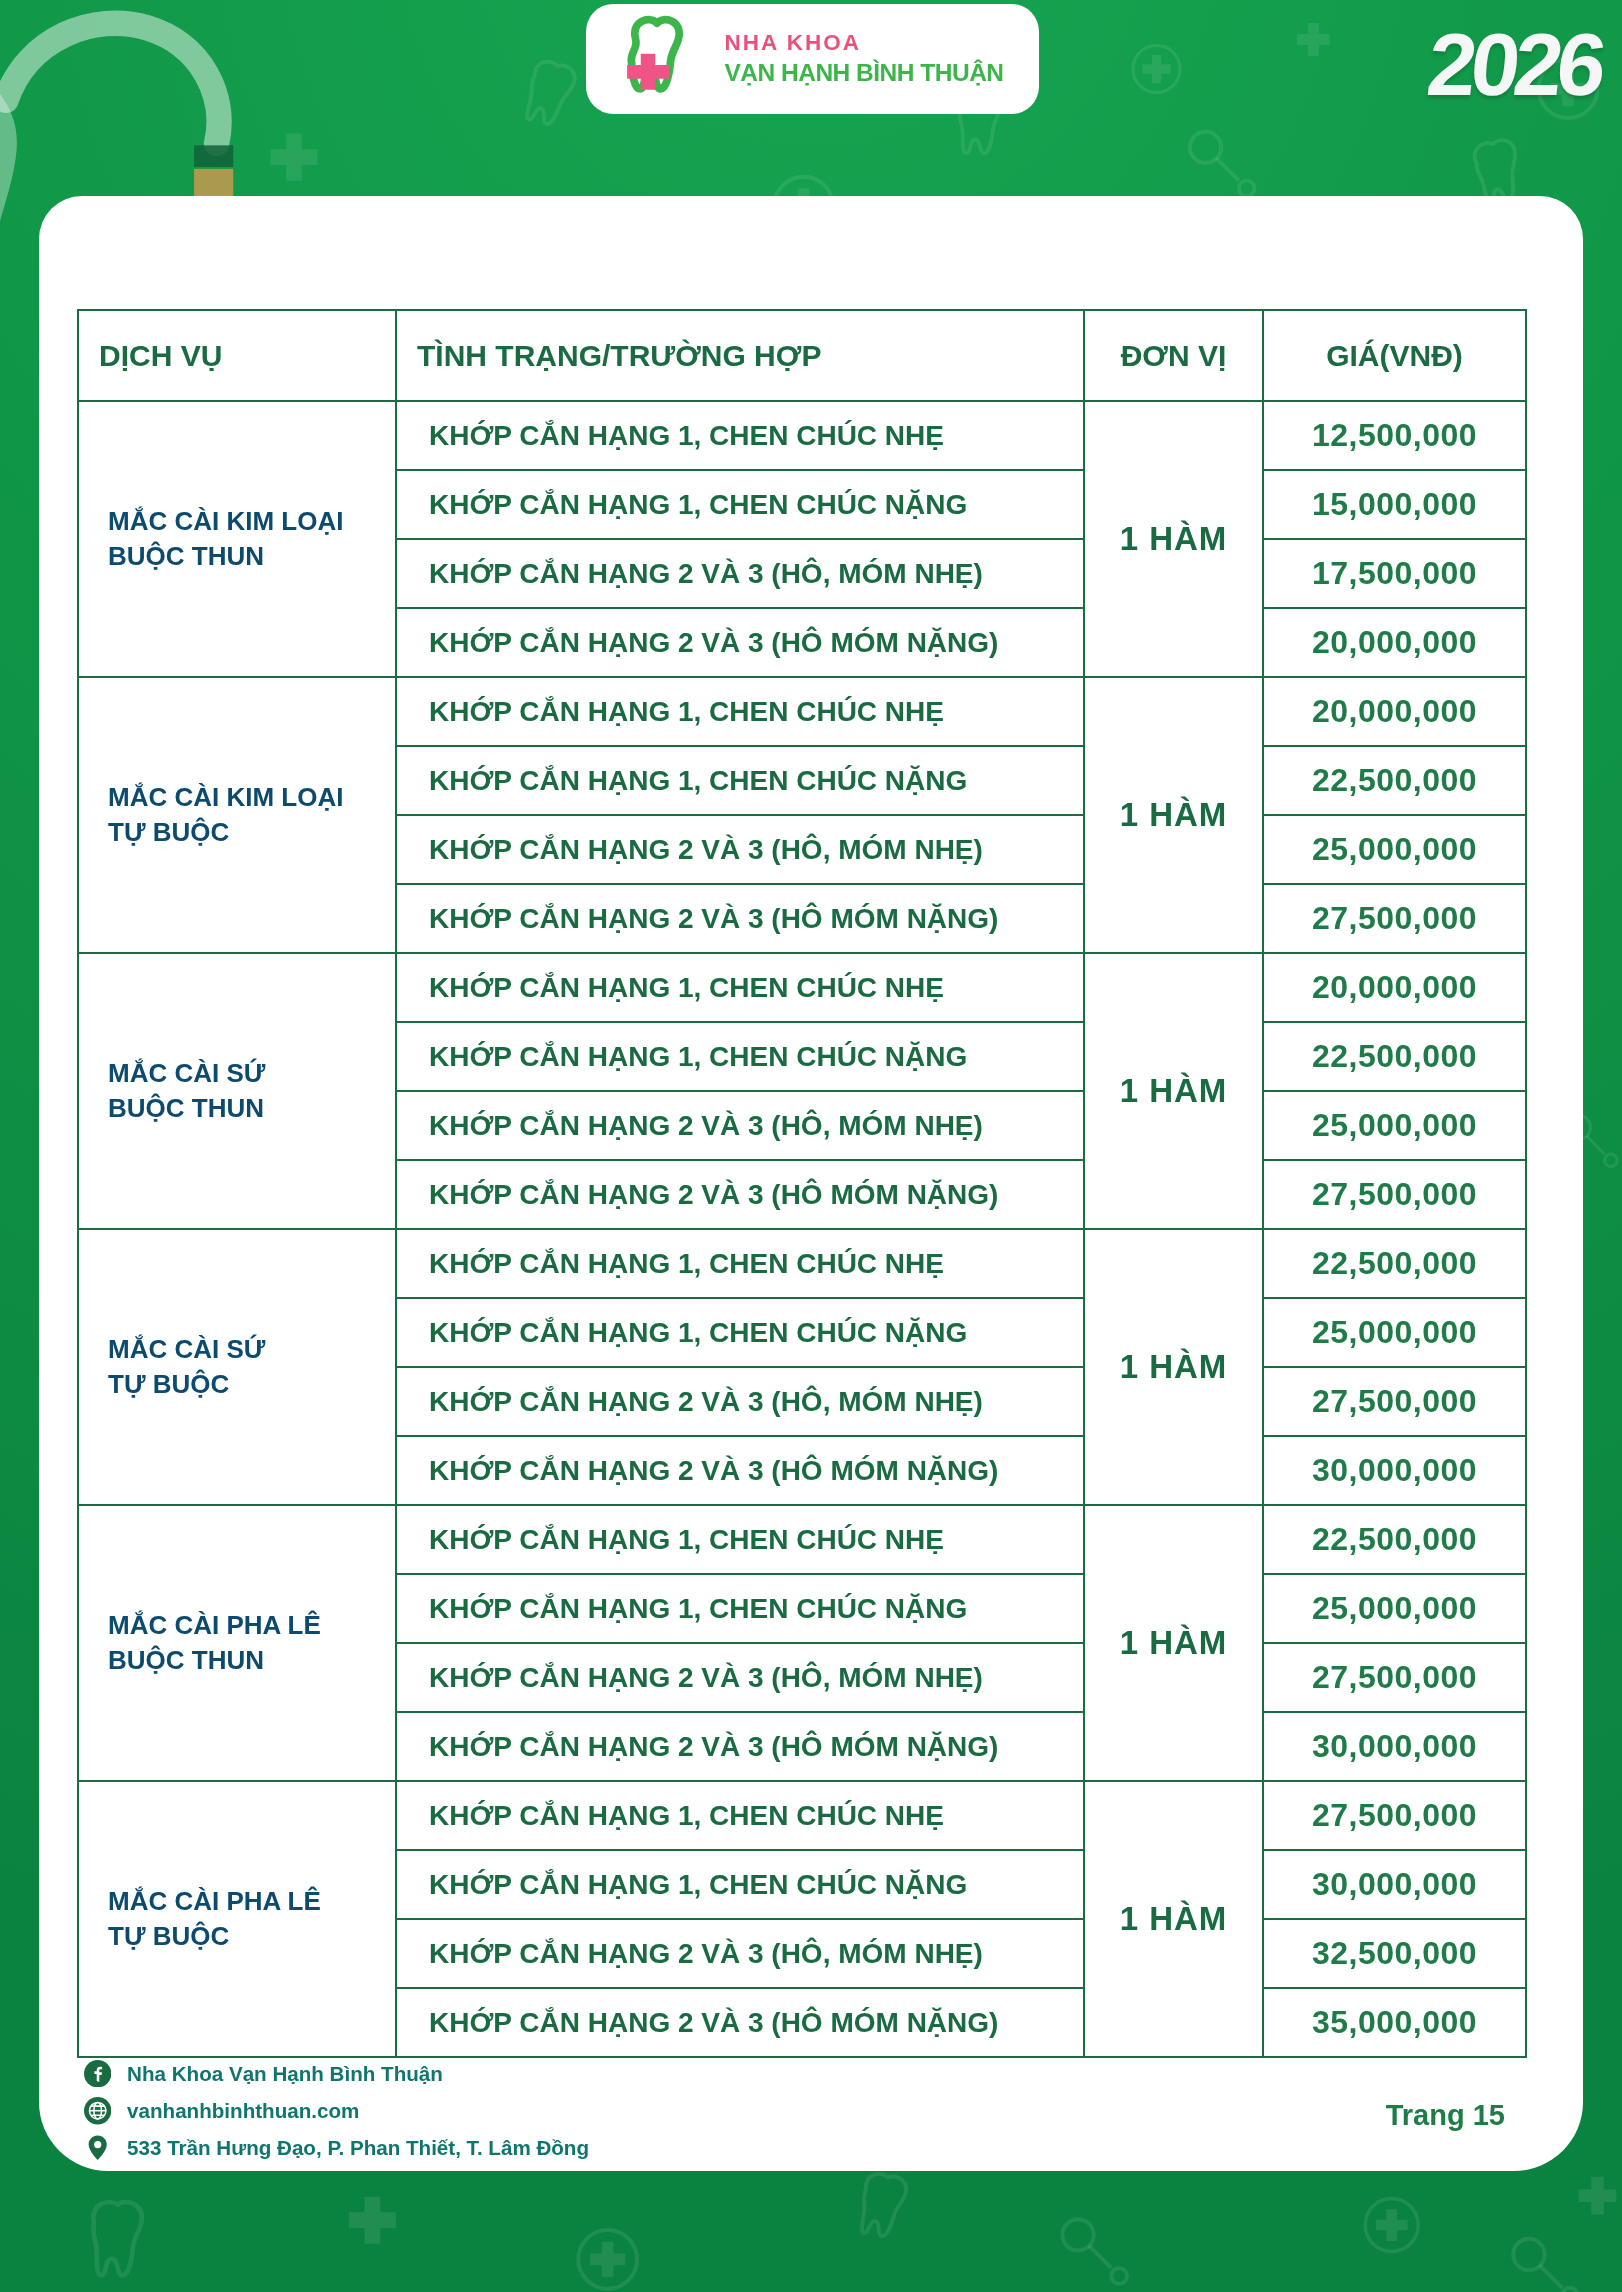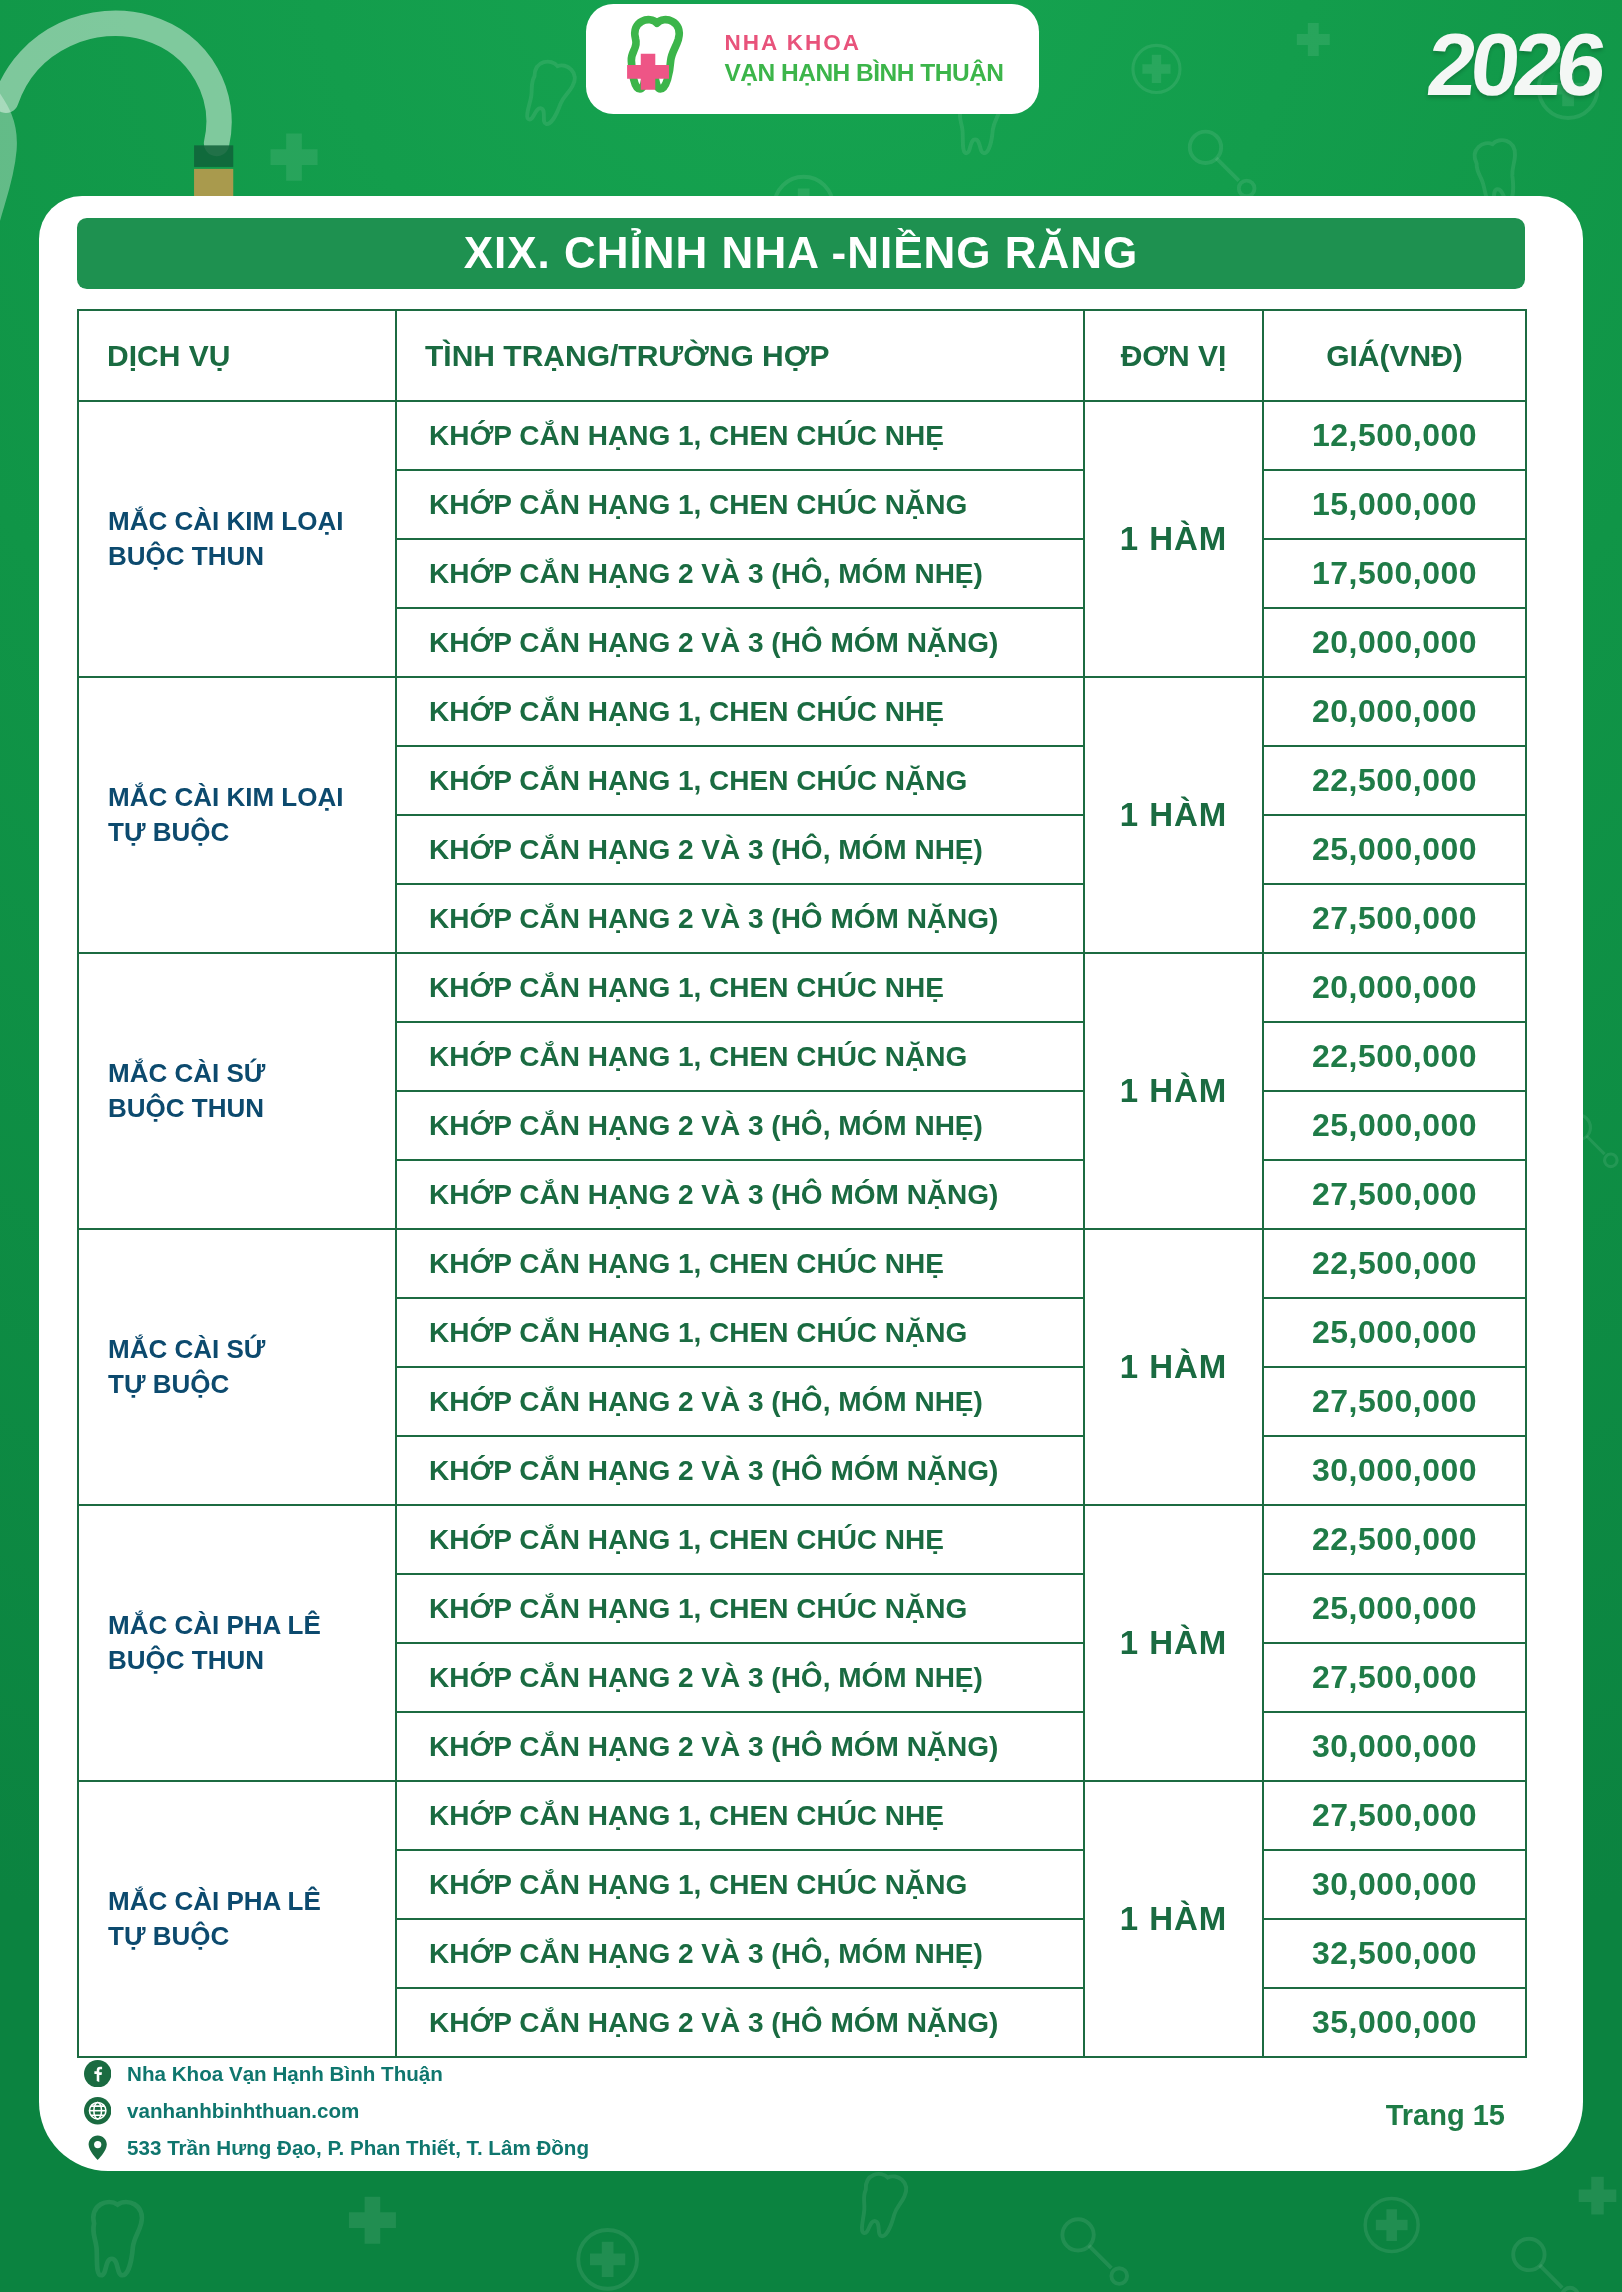--- a/index.html
+++ b/index.html
@@ -43,21 +43,21 @@
   
   .price-table{
     position:absolute; left:38px; top:113px; width:1448px;
     border-collapse:collapse; table-layout:fixed;
     border:2.9px solid #1c6b41;
   }
   .price-table th,.price-table td{ border:2px solid #1c6b41; }
   .price-table thead tr{ height:91px; }
   .price-table tbody tr{ height:69px; }
   .price-table th{ color:#1a6b41; font-size:30px; font-weight:bold; }
-  th.h-left{ text-align:left; padding-left:28px; }
+  th.h-left{ text-align:left; padding-left:20px; }
   td.svc{ text-align:left; padding-left:29px; color:#0c4a6e; font-size:26px; font-weight:bold; line-height:1.35; }
   td.case{ text-align:left; padding-left:32px; color:#1a6b41; font-size:28px; font-weight:bold; white-space:nowrap; }
   td.unit{ text-align:center; color:#1a6b41; font-size:33px; font-weight:bold; letter-spacing:1px; }
   td.price{ text-align:center; color:#1f7b47; font-size:32px; font-weight:bold; letter-spacing:0.5px; }
 
   
   .contact{ position:absolute; left:45px; top:1864px; display:flex; flex-direction:column; gap:9.8px; }
   .c-line{ display:flex; align-items:center; gap:15.7px; color:#0f766e; font-size:20.6px; font-weight:600; }
   .c-icon{ width:27.4px; height:27.4px; flex:none; display:block; }
   .page-num{ position:absolute; right:78px; top:1903px; color:#1e7c46; font-size:29px; font-weight:bold; }
@@ -123,23 +123,20 @@
   <div class="logo-text">
     <div class="logo-top">NHA KHOA</div>
     <div class="logo-bottom">VẠN HẠNH BÌNH THUẬN</div>
   </div>
 </div>
 
 <div class="year">2026</div>
 
 <div class="card">
 
-  <div class="title-bar">
-    <span>XIX. CHỈNH NHA -NIỀNG RĂNG</span>
-  </div>
 
   <table class="price-table">
     <colgroup>
       <col style="width:318px">
         <col style="width:688px">
         <col style="width:179px">
         <col style="width:263px">
     </colgroup>
     <thead>
       <tr>

